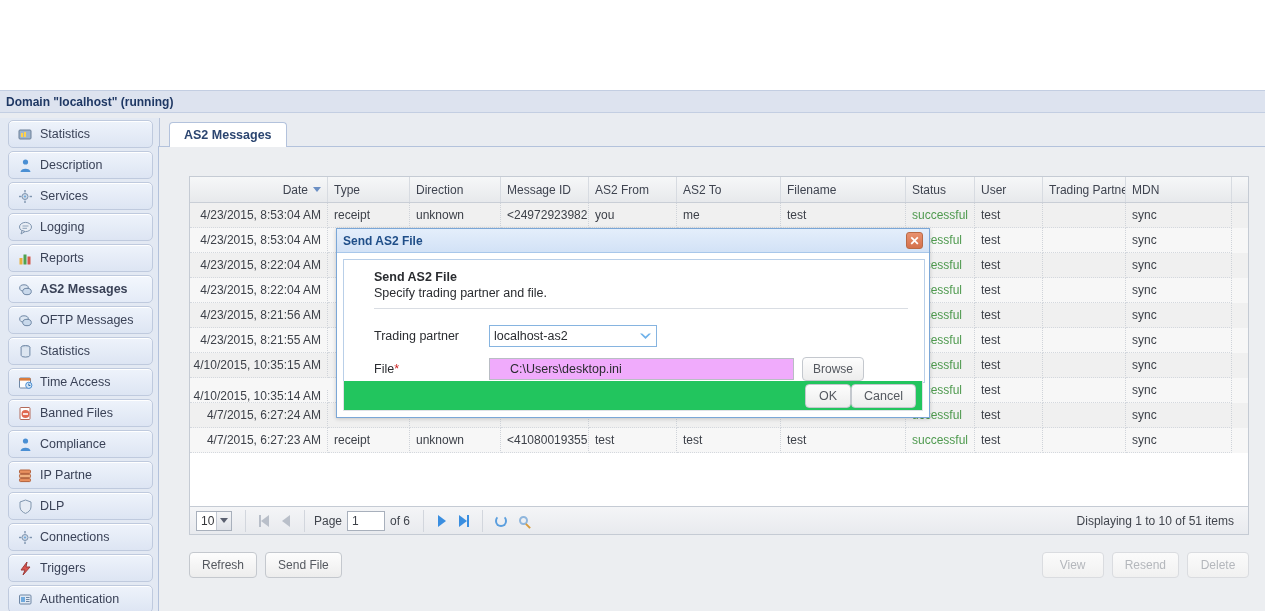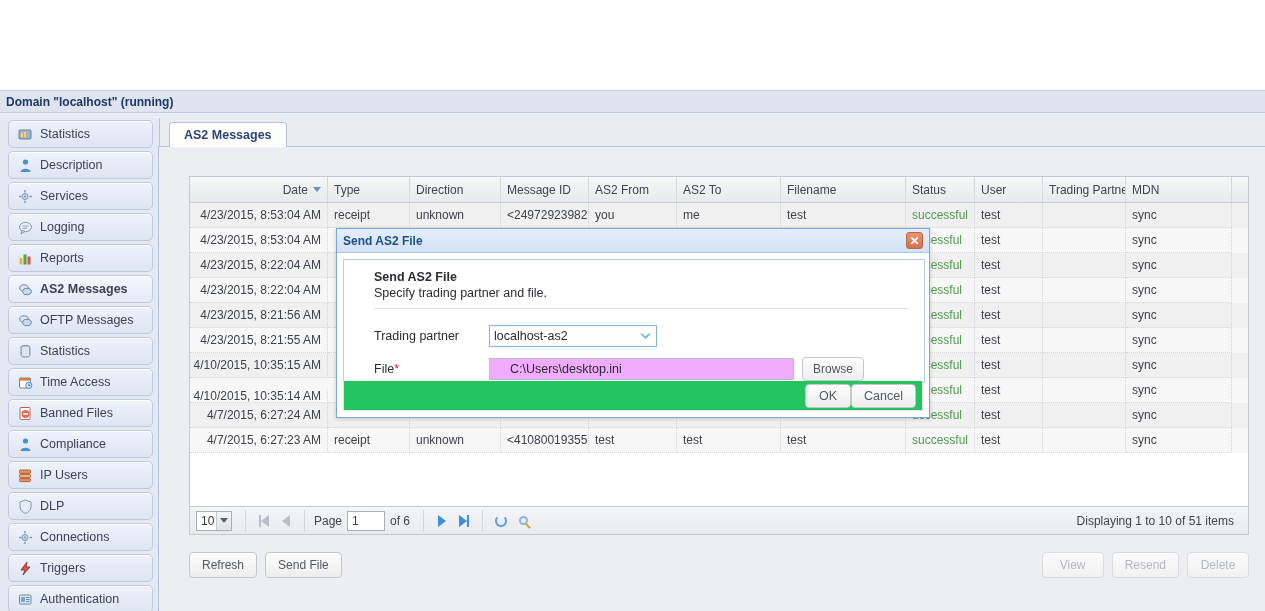--- a/index.html
+++ b/index.html
@@ -317,21 +317,21 @@
             <path d="M2.5 14 C2.5 9.5 12.5 9.5 12.5 14 Z" fill="#4a8fd4"></path>
           </svg></span>
         <span>Compliance</span>
       </div>
       <div class="side-item">
         <span class="sic"><svg width="15" height="15" viewBox="0 0 15 15">
             <rect x="1.5" y="2" width="11" height="3.4" rx="1" fill="#e8905f" stroke="#b3603a"></rect>
             <rect x="1.5" y="6.3" width="11" height="3.4" rx="1" fill="#f0b07f" stroke="#b3603a"></rect>
             <rect x="1.5" y="10.6" width="11" height="3" rx="1" fill="#e8905f" stroke="#b3603a"></rect>
           </svg></span>
-        <span>IP Users</span>
+        <span>IP Partne</span>
       </div>
       <div class="side-item">
         <span class="sic"><svg width="15" height="15" viewBox="0 0 15 15">
             <path d="M7.5 1 L13 3 v5 c0 3.4 -3 5.4 -5.5 6.4 C5 13.4 2 11.4 2 8 V3 Z" fill="#e6ecf4" stroke="#8096ae"></path>
           </svg></span>
         <span>DLP</span>
       </div>
       <div class="side-item">
         <span class="sic"><svg width="15" height="15" viewBox="0 0 15 15">
             <circle cx="7" cy="7.5" r="3" fill="#cfd9e6" stroke="#7f95b0"></circle>

